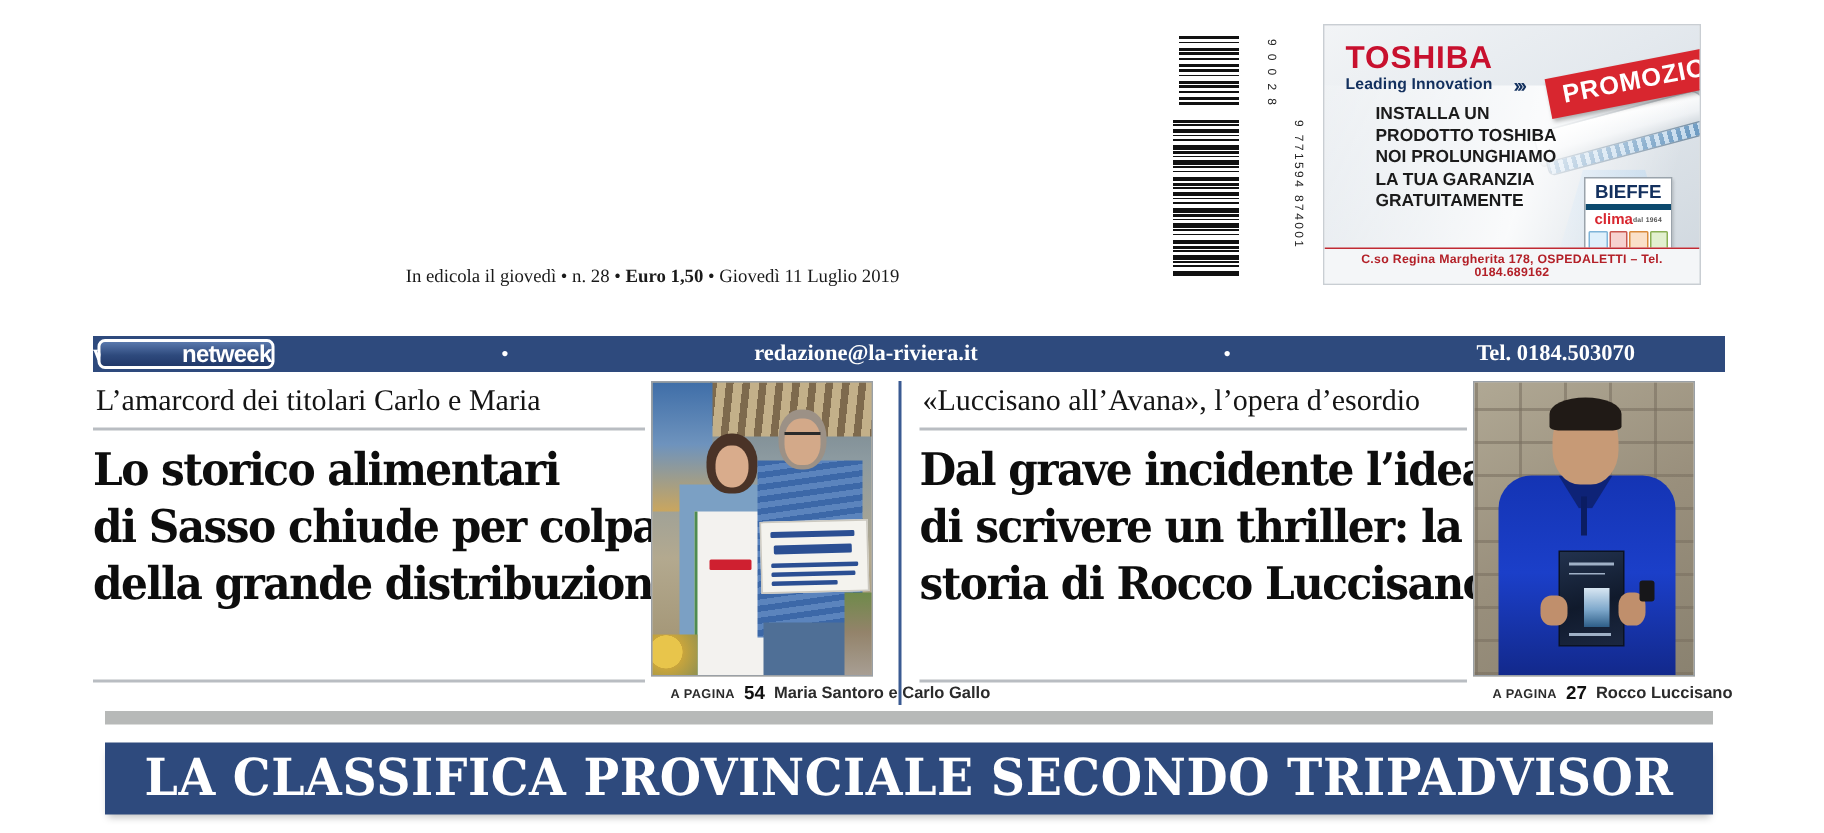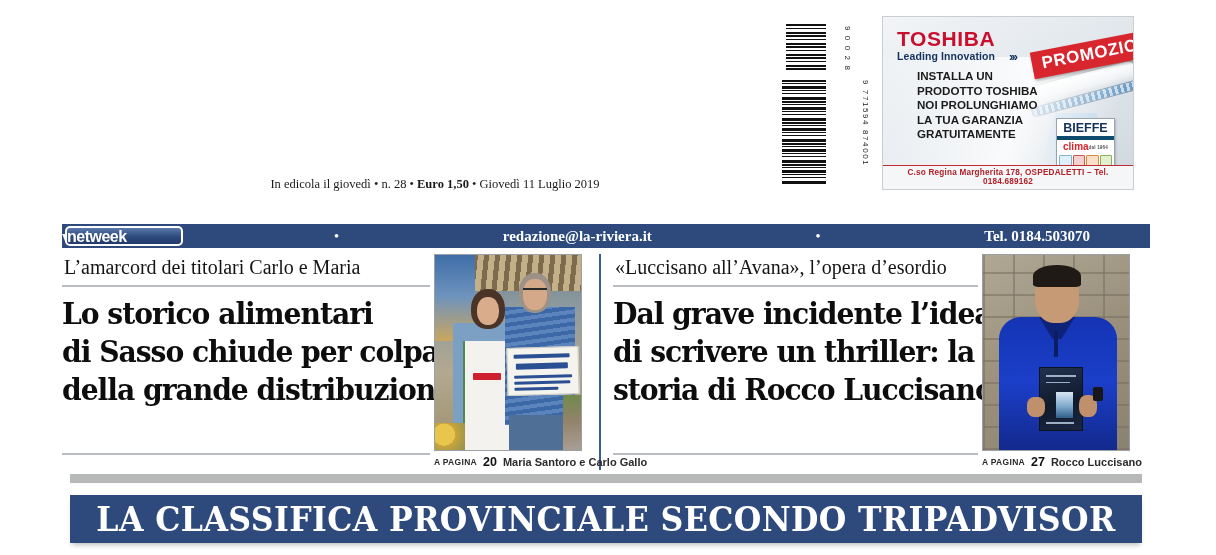--- a/index.html
+++ b/index.html
@@ -212,21 +212,21 @@
   }
   #netweek-logo {
     position: absolute; left: 3px; top: 2px; width: 118px; height: 20px;
     border: 2px solid #ffffff;
     border-radius: 5px;
     background: linear-gradient(180deg,#5a79ad 0%,#2e4a7d 55%,#22396a 100%);
     color: #ffffff;
     font-family: "Liberation Sans", sans-serif;
     font-weight: bold; font-size: 16px;
     letter-spacing: -.5px;
-    text-align: left; line-height: 17px;
+    text-align: right; line-height: 17px;
   }
   #contact-links {
     position: absolute; left: 0; top: 0; width: 1028px; height: 24px;
     display: flex; align-items: center; justify-content: space-between;
     gap: 12px;
     font-family: "Liberation Serif", serif;
     font-weight: bold; font-size: 15px; color: #ffffff;
   }
   #contact-links .dot { font-size: 13px; }
 
@@ -397,21 +397,21 @@
 
   
   .caption-row {
     position: absolute; top: 199px; height: 17px;
     font-family: "Liberation Sans", sans-serif;
     display: flex; align-items: center; gap: 6px;
   }
   #caption-left  { left: 372px; width: 230px; }
   #caption-right { left: 369px; width: 230px; }
   .apagina {
-    font-size: 8.5px; font-weight: bold; color: #2b2b2b; letter-spacing: .3px;
+    font-size: 8.5px; font-weight: bold; color: #2b2b2b; letter-spacing: .3px; margin-left: 13px;
   }
   .pagenum { font-size: 12.5px; font-weight: bold; color: #111; }
   .capname { font-size: 11px; font-weight: bold; color: #2b2b2b; }
   .caption-rule {
     position: absolute; top: 199px; height: 2px; background: #b9bdc2;
   }
   #caption-rule-left  { left: 0;   width: 368px; }
   #caption-rule-right { left: 551px; width: 365px; }
 
   
@@ -530,21 +530,21 @@
         <div class="pl-scribble" style="left:6px;top:33px;width:56px;height:3px;"></div>
         <div class="pl-scribble" style="left:6px;top:39px;width:44px;height:3px;"></div>
       </div>
       <div id="pl-plant"></div>
       <div id="pl-fruit"></div>
     </div>
 
     <div class="caption-rule" id="caption-rule-left"></div>
     <div class="caption-row" id="caption-left">
       <span class="apagina">A PAGINA</span>
-      <span class="pagenum">20</span>
+      <span class="pagenum">54</span>
       <span class="capname">Maria Santoro e Carlo Gallo</span>
     </div>
   </div>
 
   <div class="col" id="col-right">
     <div class="col-text">
       <div class="kicker">«Luccisano all’Avana», l’opera d’esordio</div>
       <div class="kicker-rule" style="width:365px"></div>
       <div class="headline">
         <div>Dal grave incidente l’idea</div>

